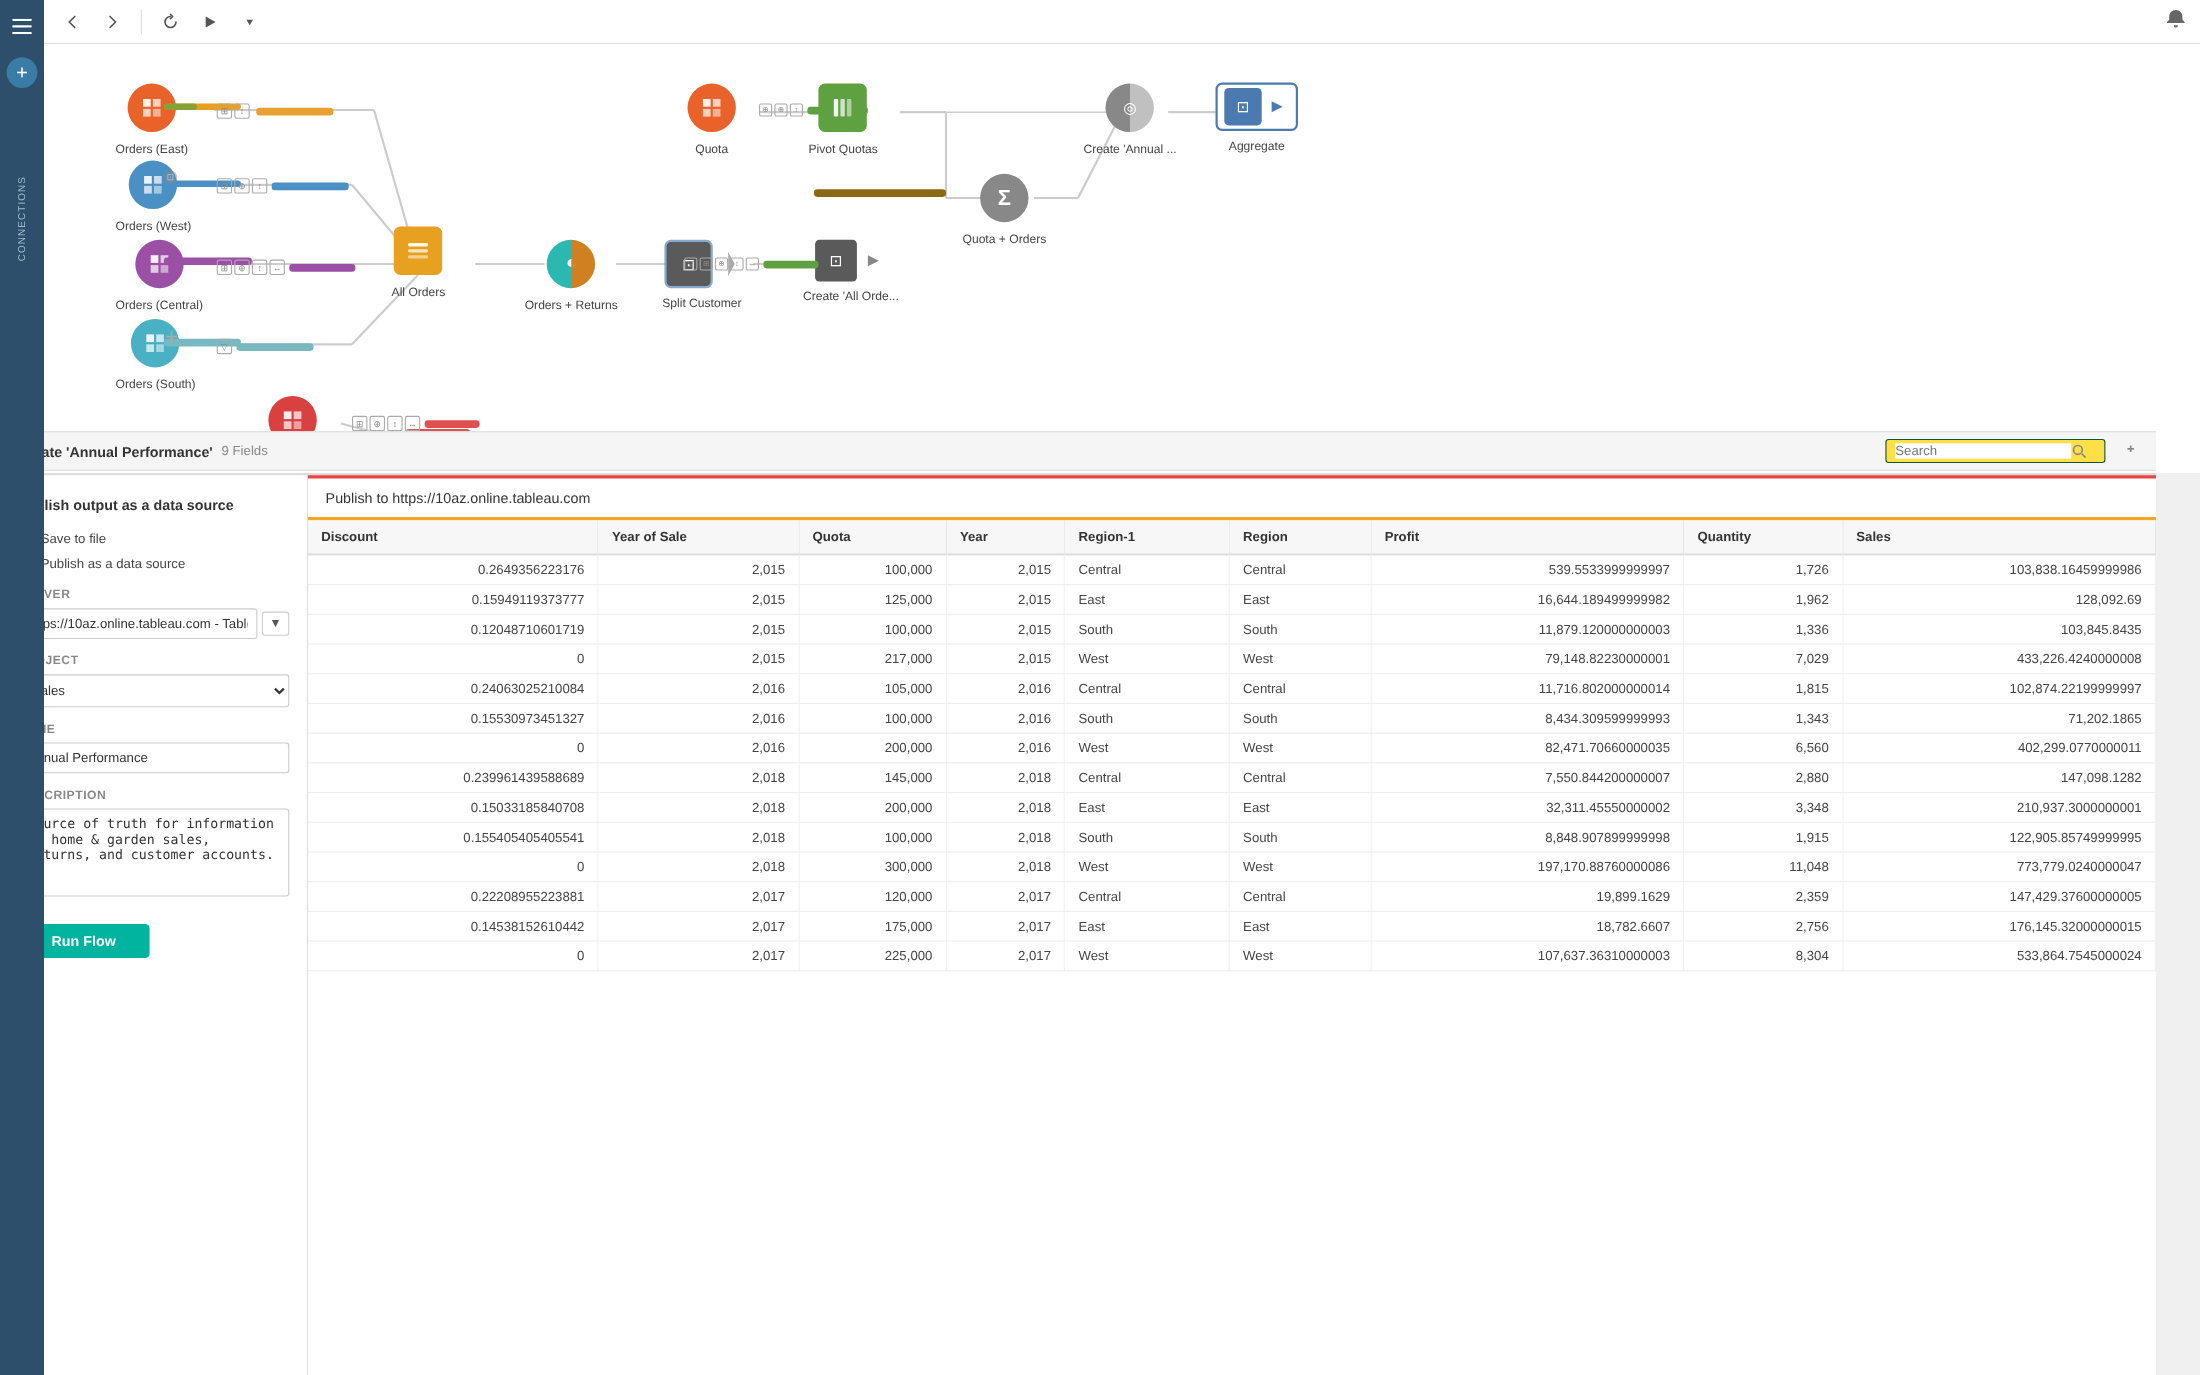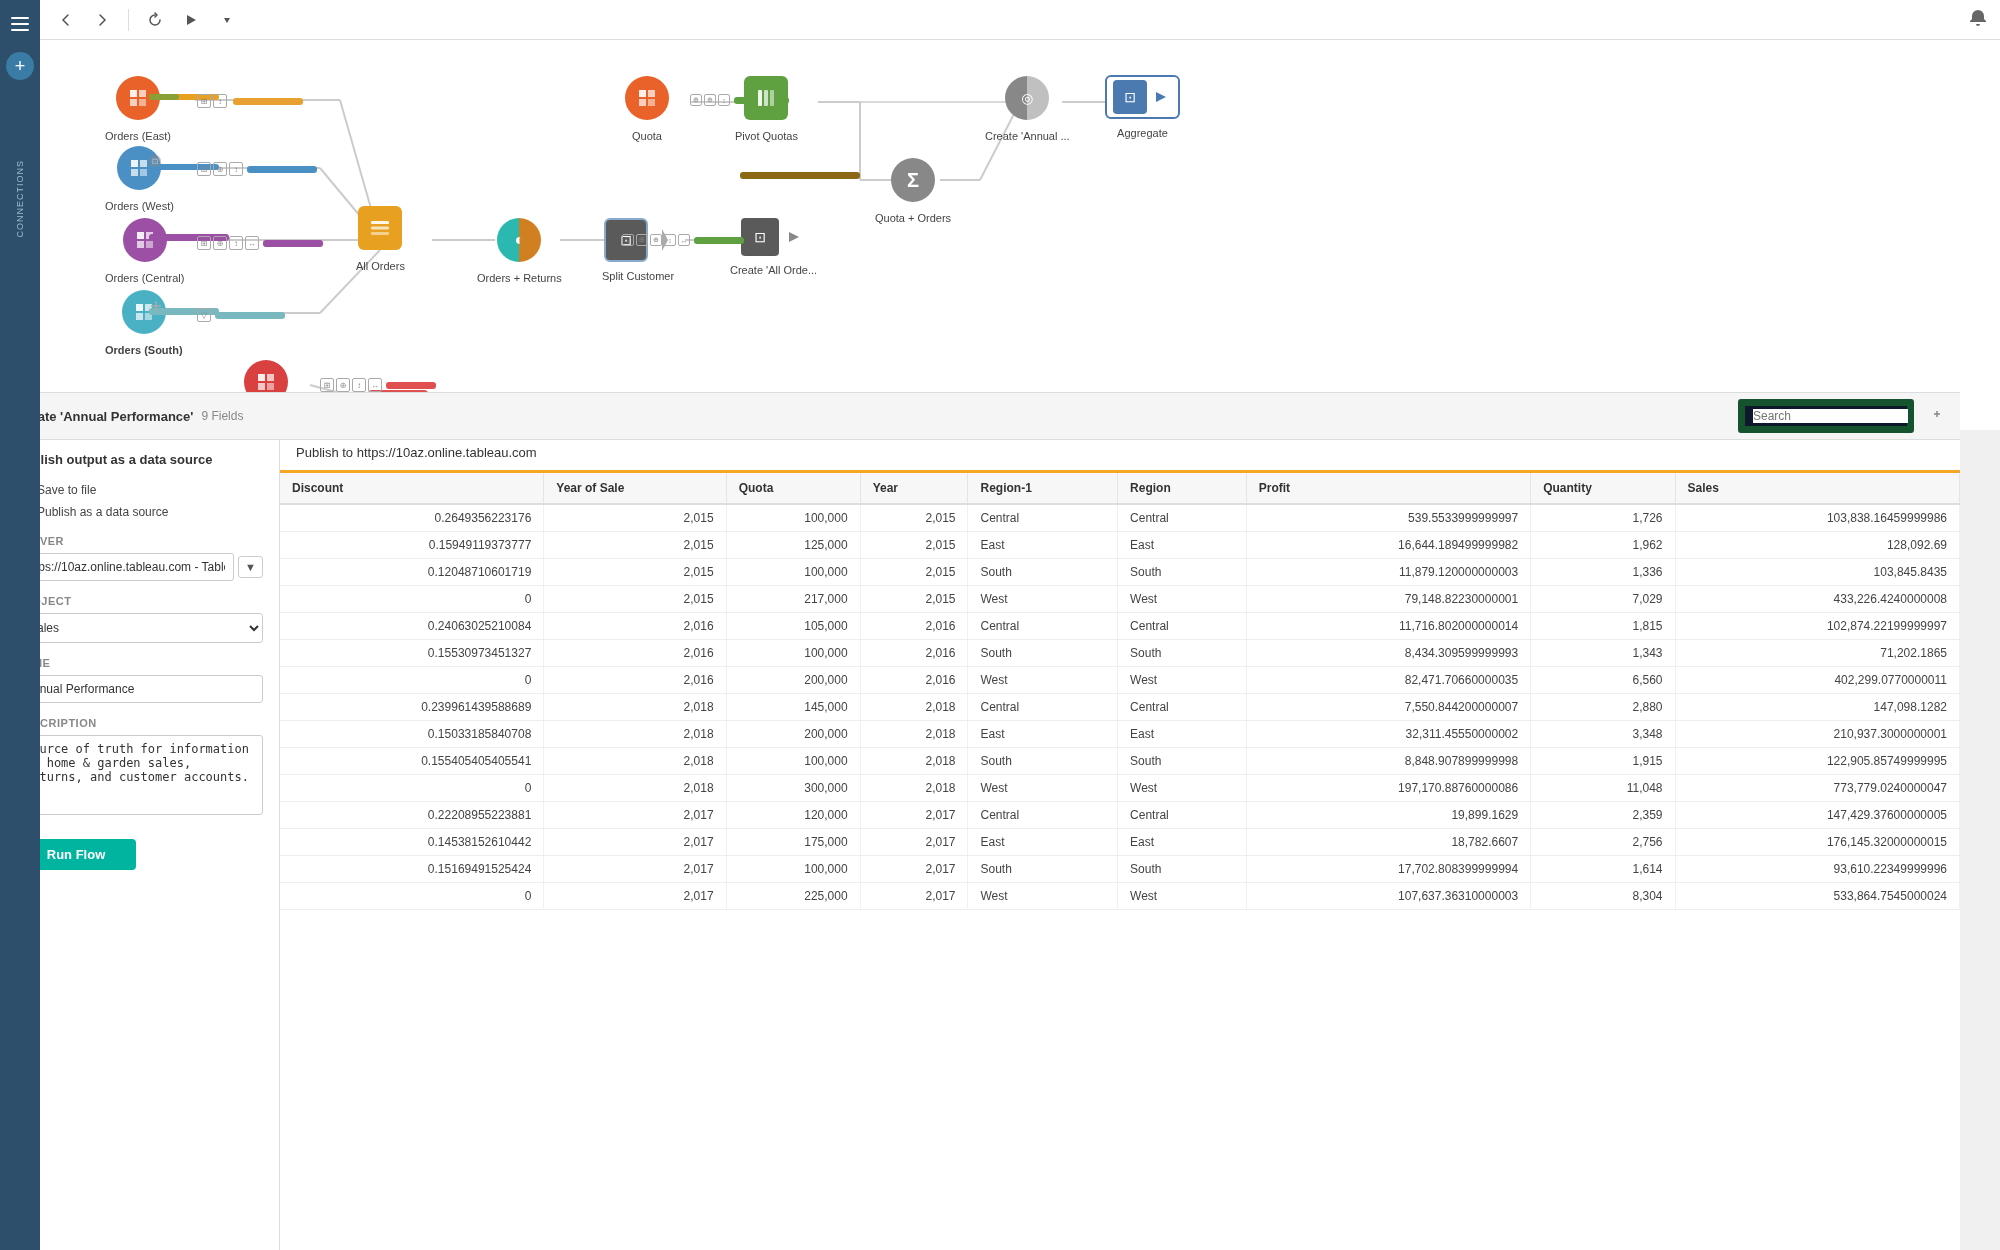--- a/index.html
+++ b/index.html
@@ -97,25 +97,25 @@
     }
     .panel-fields {
       font-size: 12px;
       color: #888;
       margin-left: 8px;
     }
     .panel-search {
       margin-left: auto;
       display: flex;
       align-items: center;
-      border: 7px solid #14532d;
+      border: 1px solid #14532d;
       border-radius: 3px;
       padding: 3px 8px;
-      background: #0f172a;
-      width: 176px;
+      background: #fde047;
+      width: 200px;
     }
     .panel-search input {
       border: none; outline: none;
       font-size: 12px;
       width: 160px;
     }
     .panel-expand {
       margin-left: 8px;
       cursor: pointer;
       color: #666;
@@ -406,21 +406,21 @@
           <rect x="3" y="12" width="7" height="7" fill="white" opacity="0.7"></rect>
           <rect x="12" y="12" width="7" height="7" fill="white" opacity="0.5"></rect>
         </svg>
     </div>
     <div style="position:absolute; left:44px; top:18px; width:70px; height:7px; background:#7ab8c0; border-radius:3px;"></div>
     <div style="position:absolute; left:44px; top:9px; width:14px; height:14px; background:none; display:flex; align-items:center; justify-content:center;">
       <svg width="12" height="12" viewBox="0 0 12 12">
           <path d="M6 1v10M1 6h10" stroke="#aaa" stroke-width="1.5"></path>
         </svg>
     </div>
-    <div class="node-label" style="margin-top:6px;font-weight:bold;">Orders (South)</div>
+    <div class="node-label" style="margin-top:6px;">Orders (South)</div>
   </div>
 
   <div class="flow-node" style="left:195px; top:320px;">
     <div class="node-icon" style="background:#d94040;">
       <svg width="22" height="22" viewBox="0 0 22 22">
           <rect x="3" y="3" width="7" height="7" fill="white" opacity="0.9"></rect>
           <rect x="12" y="3" width="7" height="7" fill="white" opacity="0.7"></rect>
           <rect x="3" y="12" width="7" height="7" fill="white" opacity="0.7"></rect>
           <rect x="12" y="12" width="7" height="7" fill="white" opacity="0.5"></rect>
         </svg>
@@ -804,31 +804,20 @@
             <td class="col-number">2,017</td>
             <td class="col-number">175,000</td>
             <td class="col-number">2,017</td>
             <td>East</td>
             <td>East</td>
             <td class="col-number">18,782.6607</td>
             <td class="col-number">2,756</td>
             <td class="col-number">176,145.32000000015</td>
           </tr>
           <tr>
-            <td class="col-number">0.15169491525424</td>
-            <td class="col-number">2,017</td>
-            <td class="col-number">100,000</td>
-            <td class="col-number">2,017</td>
-            <td>South</td>
-            <td>South</td>
-            <td class="col-number">17,702.808399999994</td>
-            <td class="col-number">1,614</td>
-            <td class="col-number">93,610.22349999996</td>
-          </tr>
-          <tr>
             <td class="col-number">0</td>
             <td class="col-number">2,017</td>
             <td class="col-number">225,000</td>
             <td class="col-number">2,017</td>
             <td>West</td>
             <td>West</td>
             <td class="col-number">107,637.36310000003</td>
             <td class="col-number">8,304</td>
             <td class="col-number">533,864.7545000024</td>
           </tr>

